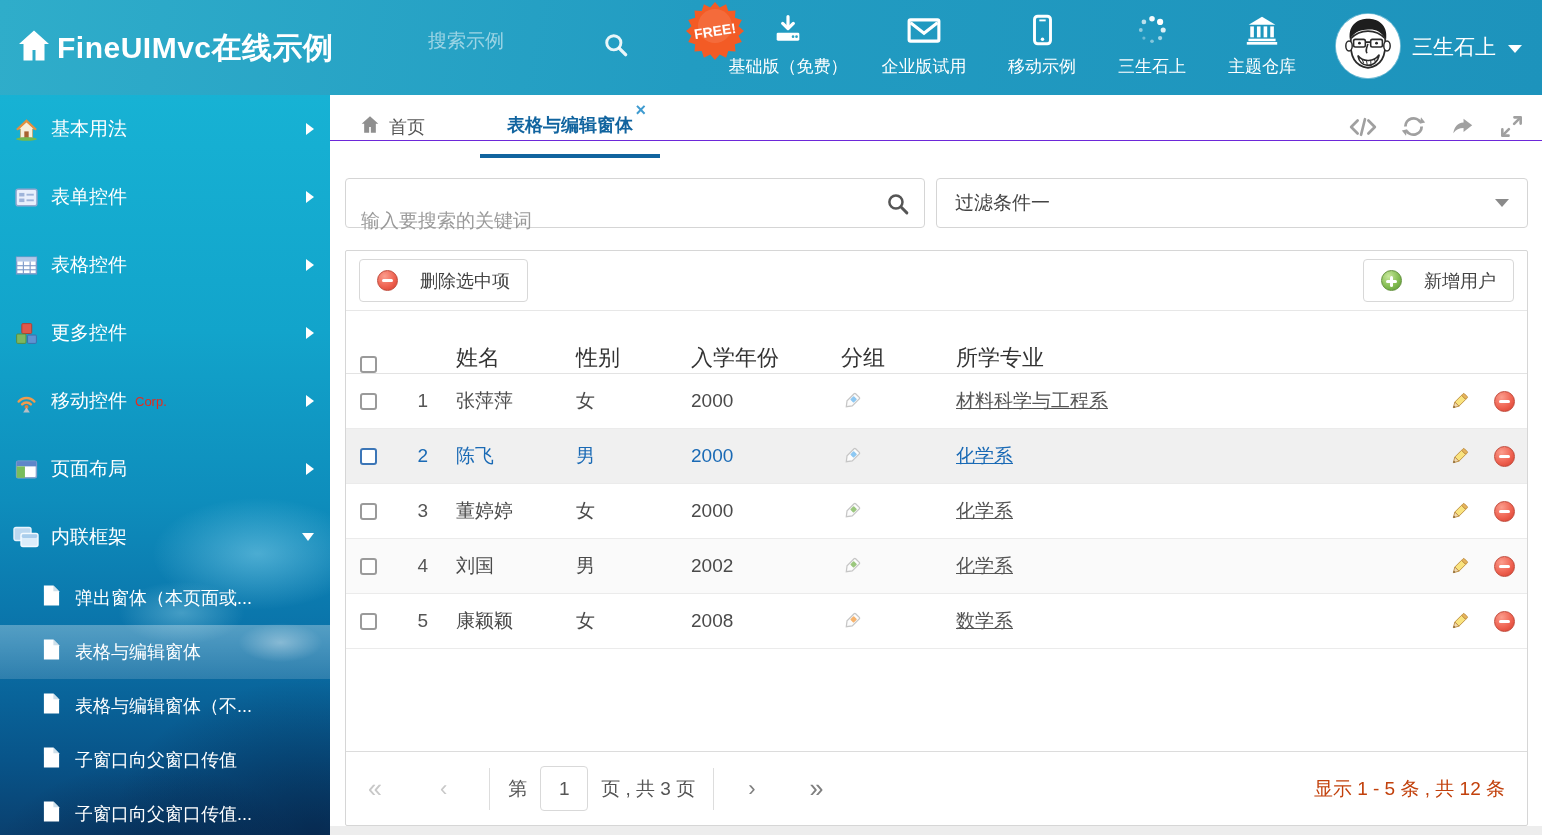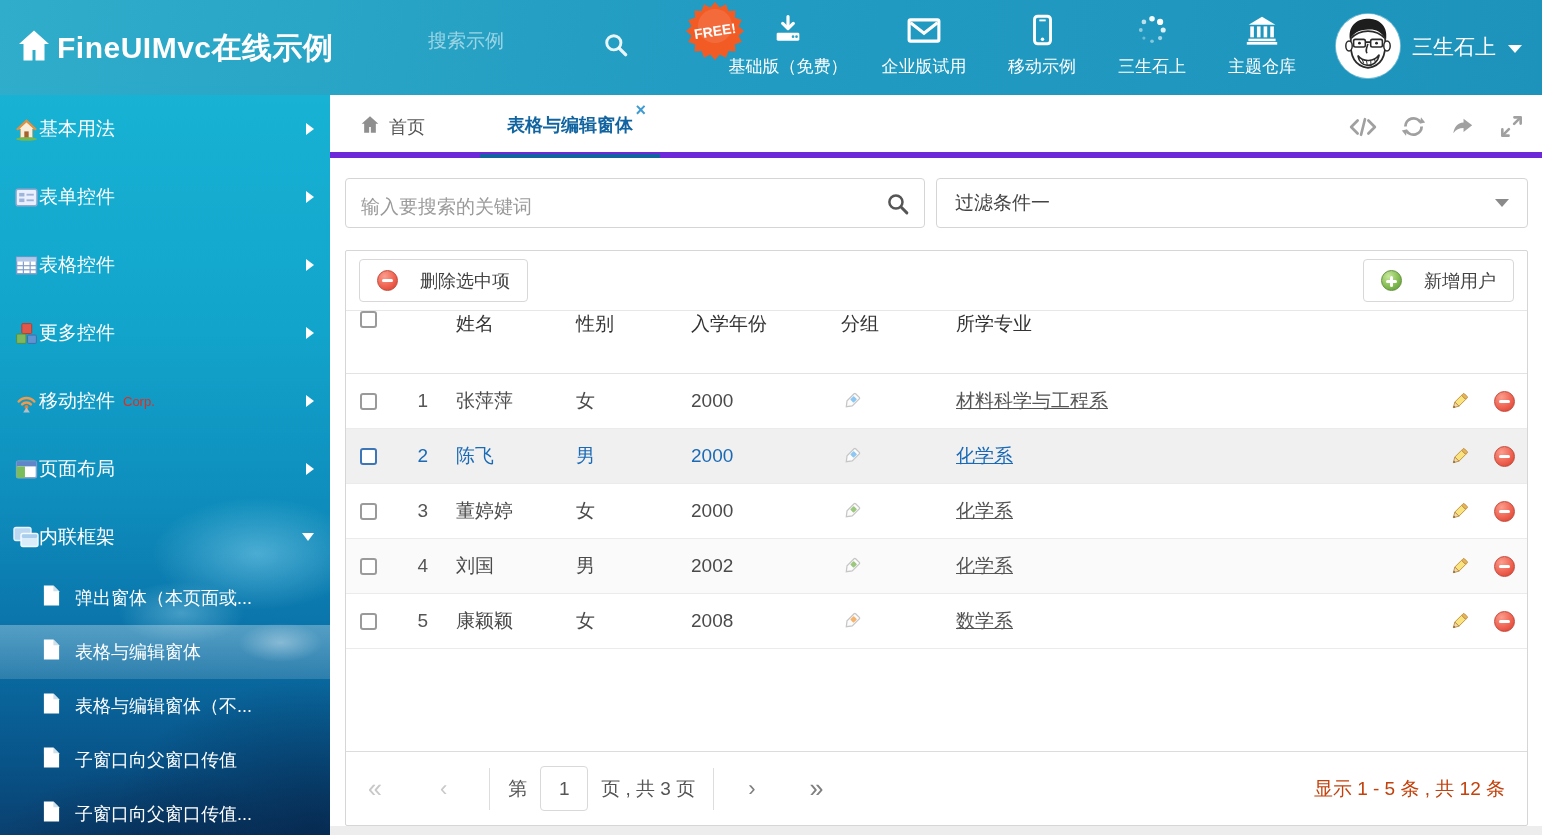--- a/index.html
+++ b/index.html
@@ -33,43 +33,43 @@
      background:
        radial-gradient(ellipse 150px 80px at 78% 62%, rgba(170,235,255,0.40), transparent 70%),
        radial-gradient(ellipse 90px 45px at 55% 70%, rgba(200,245,255,0.30), transparent 70%),
        radial-gradient(ellipse 60px 28px at 85% 74%, rgba(255,255,255,0.35), transparent 70%),
        radial-gradient(ellipse 260px 200px at 95% 100%, rgba(4,24,56,0.55), transparent 78%),
        radial-gradient(ellipse 200px 130px at 45% 104%, rgba(4,28,62,0.50), transparent 78%),
        linear-gradient(180deg,#17b2d4 0%,#12a4cb 32%,#0e8dbc 55%,#0a71a8 74%,#085489 90%,#0a406f 100%);
   }
   .side-item { height:68px; display:flex; align-items:center; padding:0 16px 0 13px; color:#fff; font-size:19px; cursor:pointer; }
   .side-item .sic { width:26px; display:flex; justify-content:center; }
-  .side-item .slb { margin-left:0; white-space:nowrap; }
+  .side-item .slb { margin-left:12px; white-space:nowrap; }
   .side-item .badge { color:#e8291c; font-size:13px; margin-left:8px; font-weight:normal; }
   .spacer { flex:1; }
   .arr-right { width:0; height:0; border-top:6px solid transparent; border-bottom:6px solid transparent; border-left:8px solid #fff; }
   .arr-down  { width:0; height:0; border-left:6px solid transparent; border-right:6px solid transparent; border-top:8px solid #fff; }
   .sub-item { height:54px; display:flex; align-items:center; padding-left:42px; color:#fff; font-size:18px; cursor:pointer; white-space:nowrap; }
   .sub-item .flb { margin-left:14px; }
   .sub-item.sel { background:linear-gradient(180deg, rgba(255,255,255,0.30), rgba(255,255,255,0.15)); }
 
   
   .main { position:absolute; left:330px; top:95px; width:1212px; height:740px; background:#fff; }
-  .tabstrip { position:relative; height:63px; border-bottom:6px solid #6d28d9; }
+  .tabstrip { position:relative; height:46px; border-bottom:1px solid #6d28d9; }
   .tab-home { position:absolute; left:30px; top:0; height:63px; display:flex; align-items:center; gap:9px; cursor:pointer; }
   .tab-home .tlb { color:#555; font-size:18px; }
   .tab-active { position:absolute; left:150px; top:0; width:180px; height:63px; display:flex; align-items:center; justify-content:center;
                 border-bottom:4px solid #11649f; cursor:pointer; }
   .tab-active .tlb { color:#11649f; font-size:18px; font-weight:bold; }
   .tab-close { position:absolute; right:14px; top:6px; color:#3f9bd0; font-size:18px; font-weight:bold; line-height:1; cursor:pointer; }
   .tab-tools { position:absolute; right:18px; top:0; height:63px; display:flex; align-items:center; gap:24px; }
   .tool-btn { cursor:pointer; display:flex; align-items:center; }
 
   .search-box { position:absolute; left:15px; top:83px; width:580px; height:50px; border:1px solid #d5d5d5; border-radius:4px; background:#fff; }
-  .search-box input { position:absolute; left:15px; top:4px; width:510px; height:48px; border:none; outline:none; font-size:19px; color:#444; background:transparent; }
+  .search-box input { position:absolute; left:15px; top:18px; width:510px; height:48px; border:none; outline:none; font-size:19px; color:#444; background:transparent; }
   .search-box input::placeholder { color:#9a9a9a; }
   .search-box .mag { position:absolute; right:14px; top:12px; cursor:pointer; }
   .select-box { position:absolute; left:606px; top:83px; width:592px; height:50px; border:1px solid #d5d5d5; border-radius:4px; background:#fff;
                 display:flex; align-items:center; padding:0 18px; cursor:pointer; }
   .select-box .val { font-size:19px; color:#444; flex:1; }
   .caret-down-g { width:0; height:0; border-left:7px solid transparent; border-right:7px solid transparent; border-top:8px solid #8a8a8a; }
 
   
   .grid { position:absolute; left:15px; top:155px; width:1183px; height:576px; border:1px solid #d6d6d6; border-radius:2px;
           display:flex; flex-direction:column; background:#fff; }
@@ -78,21 +78,21 @@
          display:flex; align-items:center; gap:22px; padding:0 17px; font-size:18px; color:#444; cursor:pointer; }
   .btn-del { left:13px; } .btn-add { right:13px; }
   .ico-minus { width:21px; height:21px; border-radius:50%; position:relative; flex:none;
                background:radial-gradient(circle at 35% 28%, #fb9d8d, #ef6352 55%, #d8402f 95%); border:1px solid #c0493a; }
   .ico-minus::after { content:""; position:absolute; left:4px; top:8px; width:11px; height:3.2px; background:#fff; border-radius:1.6px; }
   .ico-plus { width:21px; height:21px; border-radius:50%; position:relative; flex:none;
               background:radial-gradient(circle at 35% 28%, #c8e89c, #85bd53 55%, #5f9b39 95%); border:1px solid #62913c; }
   .ico-plus::after { content:""; position:absolute; left:4px; top:8.5px; width:11px; height:3px; background:#fff; border-radius:1.5px; }
   .ico-plus::before { content:""; position:absolute; left:8px; top:4.5px; width:3px; height:11px; background:#fff; border-radius:1.5px; }
 
-  .thead { height:63px; display:flex; align-items:flex-start; border-bottom:1px solid #e3e3e3; color:#333; font-size:19px; flex:none; }
+  .thead { height:63px; display:flex; align-items:flex-end; border-bottom:1px solid #e3e3e3; color:#333; font-size:22px; flex:none; }
   .trow  { height:55px; display:flex; align-items:center; border-bottom:1px solid #ebebeb; color:#4a4a4a; font-size:19px; flex:none; cursor:pointer; }
   .trow.alt { background:#fafafa; }
   .trow.sel { background:#f0f0f0; color:#1a6ab5; }
   .trow.sel a { color:#1a6ab5; }
   .c-check { width:45px; display:flex; justify-content:flex-start; padding-left:14px; }
   .c-num   { width:45px; text-align:right; padding-right:8px; color:#555; }
   .trow.sel .c-num { color:#1a6ab5; }
   .c-name  { width:120px; padding-left:20px; }
   .c-gender{ width:115px; padding-left:20px; }
   .c-year  { width:145px; padding-left:20px; }

